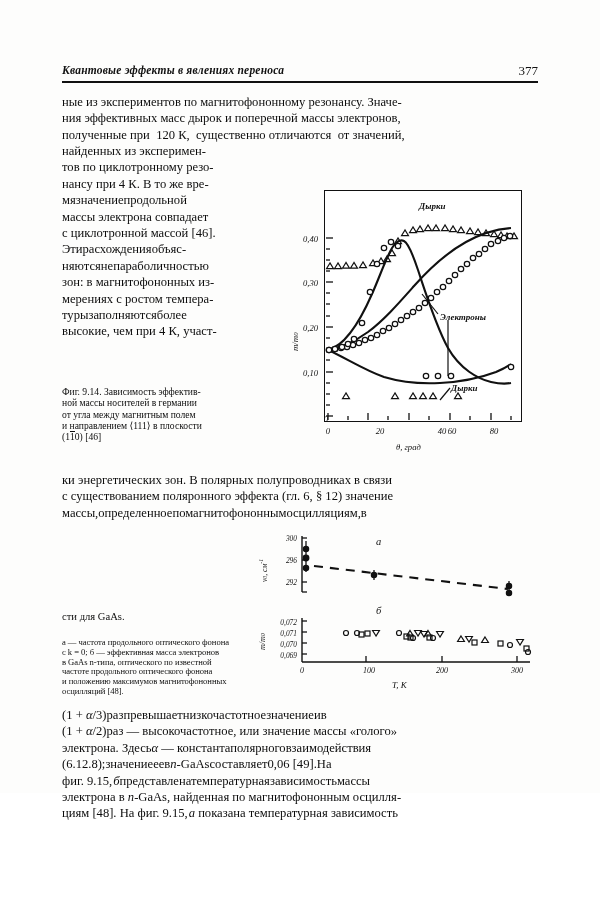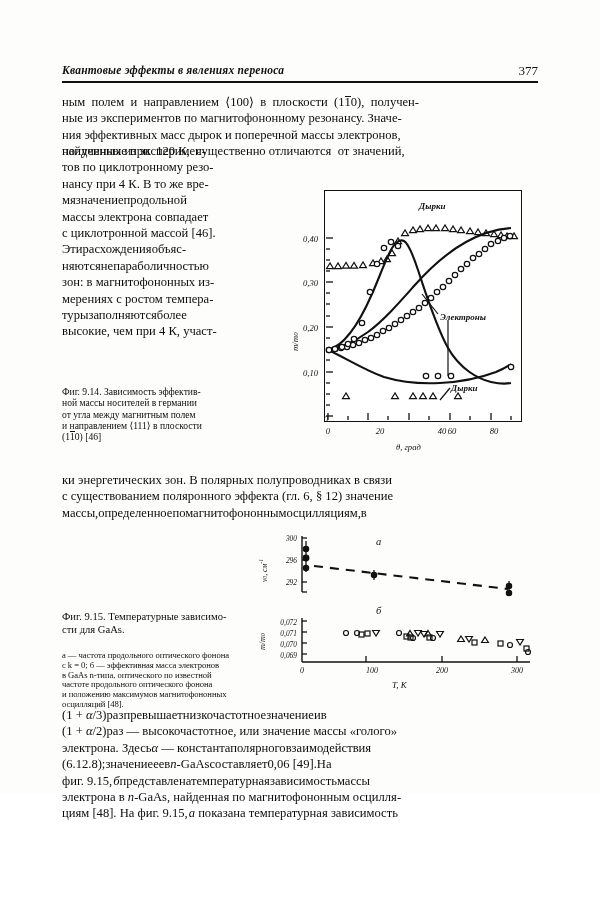--- a/index.html
+++ b/index.html
@@ -177,21 +177,20 @@
 
 <div class="page">
 
   <div class="runhead">
     <div class="title">Квантовые эффекты в явлениях переноса</div>
     <div class="pageno">377</div>
     <div class="rule"></div>
   </div>
 
   <div class="para" id="para-top">
-    <span class="ln">ным&nbsp; полем&nbsp; и&nbsp; направлением&nbsp; ⟨100⟩&nbsp; в&nbsp; плоскости&nbsp; (1<span class="ovl">1</span>0),&nbsp; получен-</span>
     <span class="ln">ные из экспериментов по магнитофононному резонансу. Значе-</span>
     <span class="ln">ния эффективных масс дырок и поперечной массы электронов,</span>
     <span class="ln">полученные при&nbsp; 120 К,&nbsp; существенно отличаются&nbsp; от значений,</span>
   </div>
 
   <div class="para" id="para-left">
     <span class="ln">найденных из эксперимен-</span>
     <span class="ln">тов по циклотронному резо-</span>
     <span class="ln">нансу при 4 К. В то же вре-</span>
     <span class="ln just"><span>мя</span><span>значение</span><span>продольной</span></span>
@@ -421,21 +420,21 @@
 
   <div id="fig915b">
     <div class="mini-lbl" style="left:3px; top:14px; width:36px;">0,072</div>
     <div class="mini-lbl" style="left:3px; top:25px; width:36px;">0,071</div>
     <div class="mini-lbl" style="left:3px; top:36px; width:36px;">0,070</div>
     <div class="mini-lbl" style="left:3px; top:47px; width:36px;">0,069</div>
     <div class="ylabel-rot" style="left:0px; top:46px; font-size:8px;">m/m<span style="font-size:6px;">0</span></div>
     <div class="panel-letter" style="left:118px; top:1px;">б</div>
 
     <div class="mini-lbl" style="left:36px; top:62px; width:16px; text-align:center; font-size:8px;">0</div>
-    <div class="mini-lbl" style="left:103px; top:62px; width:22px; text-align:center; font-size:8px;">100</div>
+    <div class="mini-lbl" style="left:95px; top:62px; width:22px; font-size:8px;">100</div>
     <div class="mini-lbl" style="left:173px; top:62px; width:22px; text-align:center; font-size:8px;">200</div>
     <div class="mini-lbl" style="left:248px; top:62px; width:22px; text-align:center; font-size:8px;">300</div>
     <div class="axis-title" style="left:134px; top:76px; font-size:9px;">T, К</div>
 
     <svg width="290" height="94">
 
       <line x1="44" y1="14" x2="44" y2="58" stroke="#111" stroke-width="1.4"></line>
       <line x1="44" y1="58" x2="272" y2="58" stroke="#111" stroke-width="1.4"></line>
       <g stroke="#111" stroke-width="1.3">
         <line x1="44" y1="17" x2="49" y2="17"></line>
@@ -472,21 +471,20 @@
         <circle cx="252" cy="41" r="2.5"></circle>
         <polygon points="262,35 265.4,40.5 258.6,40.5" transform="rotate(180 262,38)"></polygon>
         <rect x="266" y="42" width="5" height="5"></rect>
         <circle cx="270" cy="48" r="2.5"></circle>
       </g>
     </svg>
   </div>
 
   <div class="cap" id="cap-915">
     <div class="head">
-      <span class="ln">Фиг. 9.15. Температурные зависимо-</span>
       <span class="ln">сти для GaAs.</span>
     </div>
     <div class="sub">
       <span class="ln">а — частота продольного оптического фонона</span>
       <span class="ln">с k = 0; б — эффективная масса электронов</span>
       <span class="ln">в GaAs n-типа, оптического по известной</span>
       <span class="ln">частоте продольного оптического фонона</span>
       <span class="ln">и положению максимумов магнитофононных</span>
       <span class="ln">осцилляций [48].</span>
     </div>

